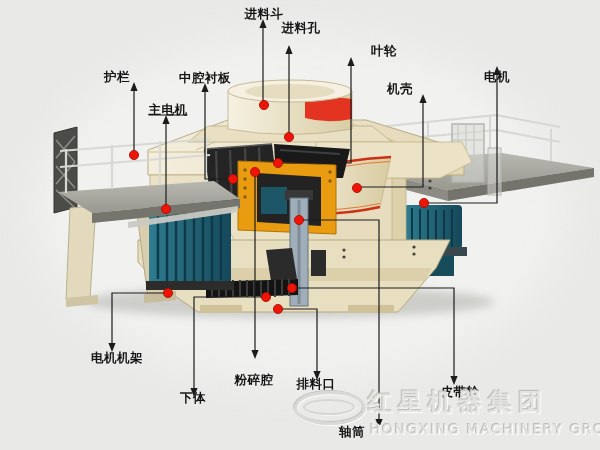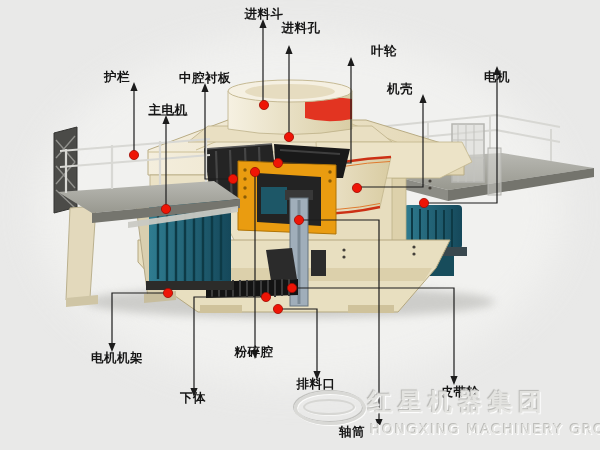--- a/index.html
+++ b/index.html
@@ -245,21 +245,21 @@
       <div class="callout-label" style="left: 264px; top: 14px;">进料斗</div>
       <div class="callout-label" style="left: 287px; top: 28px; margin-left: 14px;">进料孔</div>
       <div class="callout-label" style="left: 353px; top: 51px; margin-left: 31px;">叶轮</div>
       <div class="callout-label" style="left: 400px; top: 89px;">机壳</div>
       <div class="callout-label" style="left: 497px; top: 77px;">电机</div>
       <div class="callout-label" style="left: 117px; top: 77px;">护栏</div>
       <div class="callout-label" style="left: 205px; top: 78px;">中腔衬板</div>
       <div class="callout-label" style="left: 168px; top: 110px; text-decoration: underline;">主电机</div>
       <div class="callout-label" style="left: 117px; top: 358px;">电机机架</div>
       <div class="callout-label" style="left: 193px; top: 398px;">下体</div>
-      <div class="callout-label" style="left: 254px; top: 352px;">粉碎腔</div>
+      <div class="callout-label" style="left: 254px; top: 380px;">粉碎腔</div>
       <div class="callout-label" style="left: 316px; top: 384px;">排料口</div>
       <div class="callout-label" style="left: 352px; top: 432px;">轴筒</div>
       <div class="callout-label" style="left: 460px; top: 392px; font-family: Liberation Serif, serif;">皮带轮</div>
     </div>
 
   <div class="watermark">
     <div class="wm-ellipse">
       <div class="wm-ellipse-inner"></div>
     </div>
     <div class="wm-cn">红星机器集团</div>

